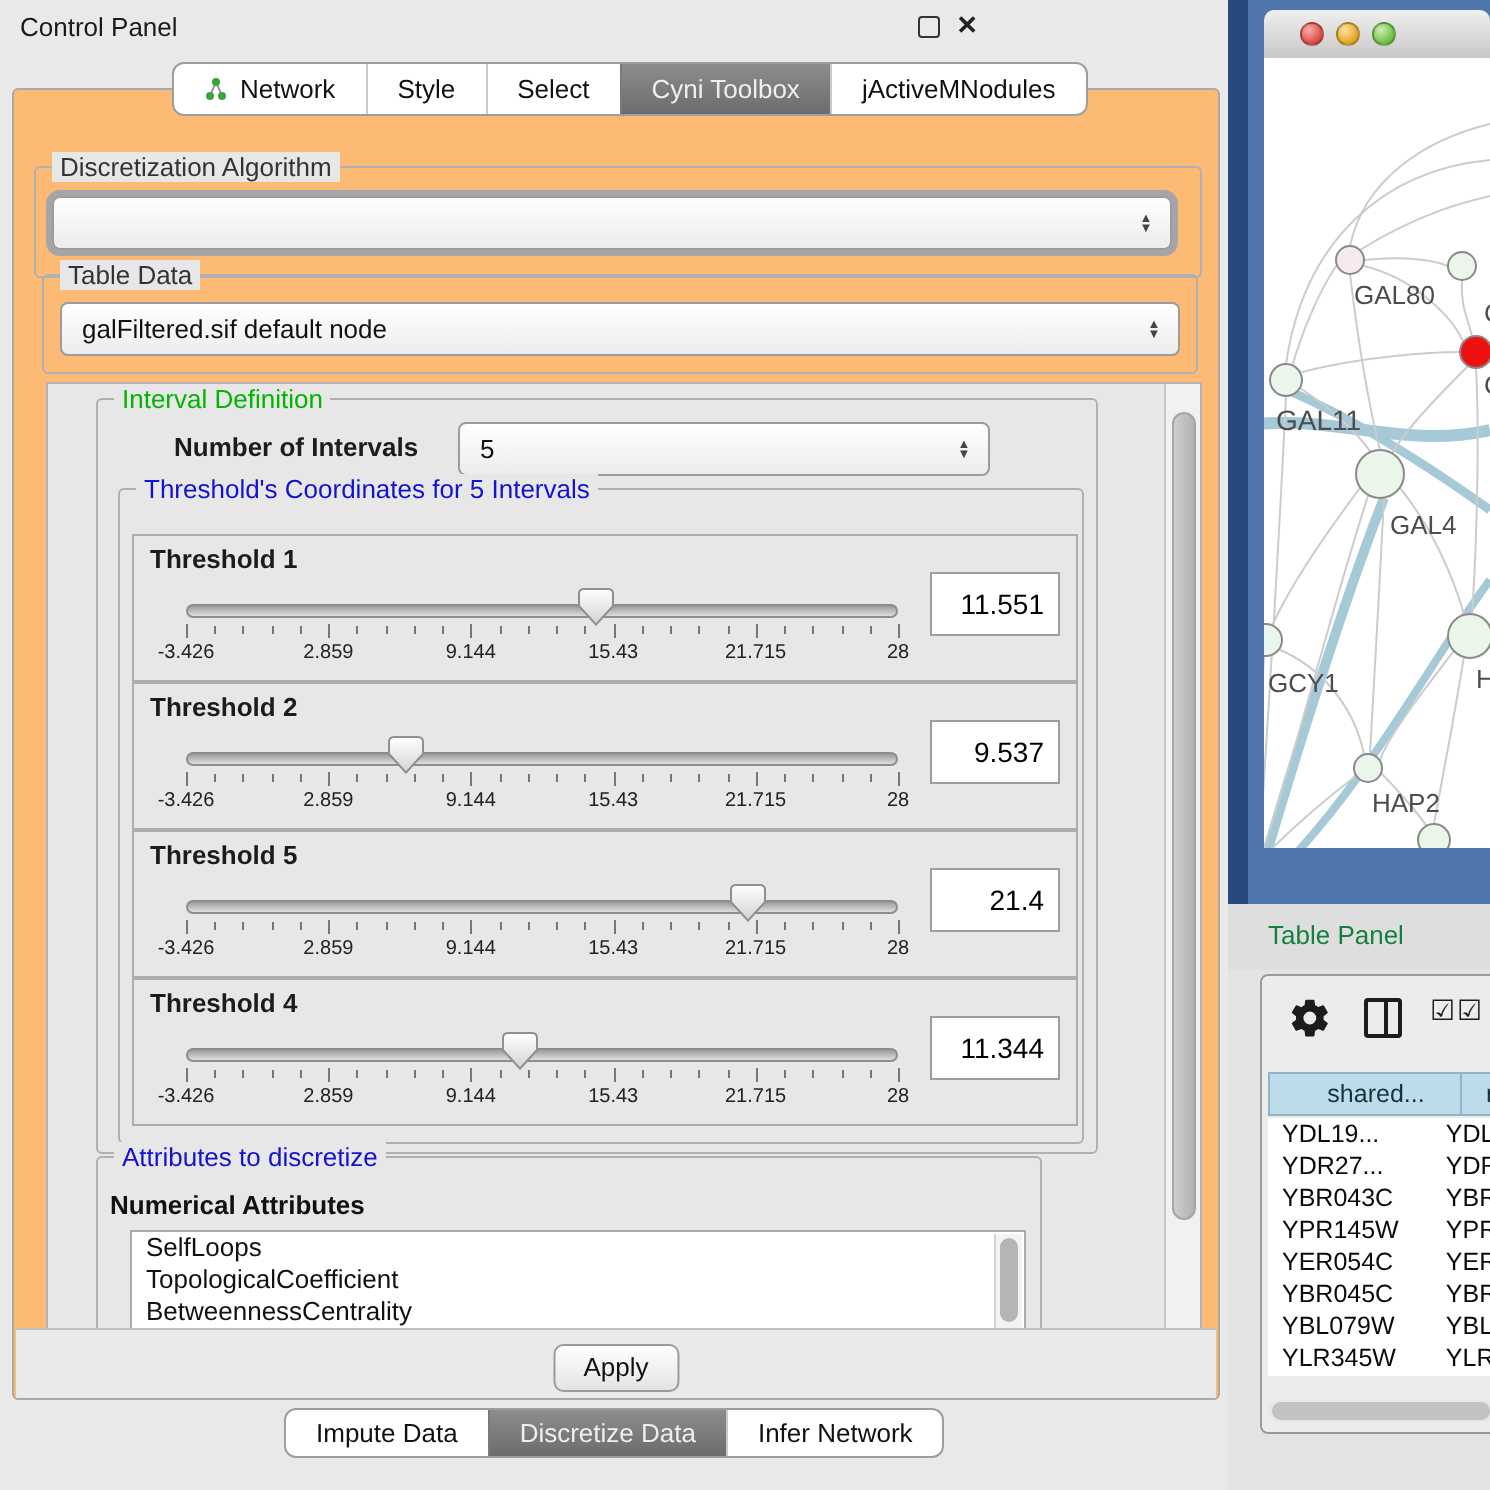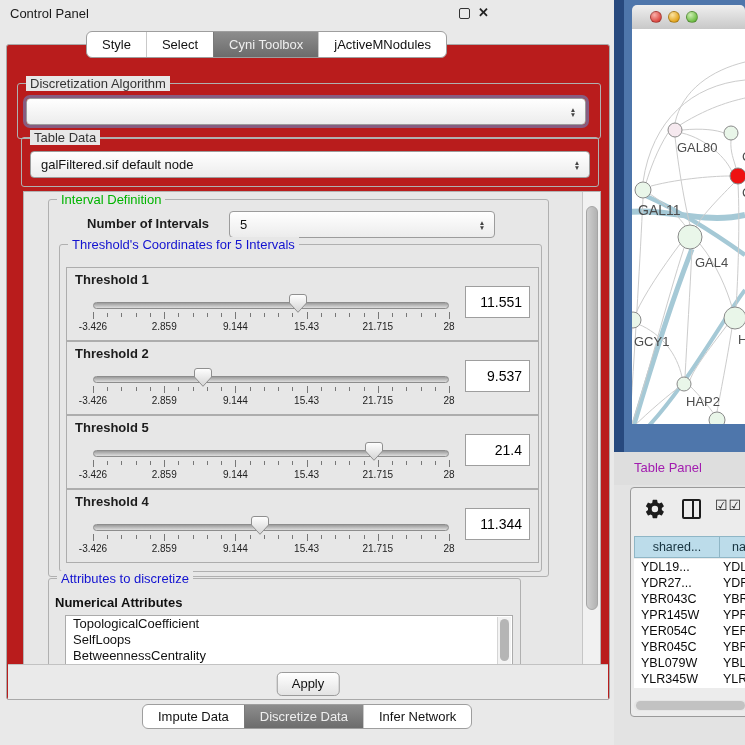--- a/index.html
+++ b/index.html
@@ -5,21 +5,21 @@
   html,body{margin:0;padding:0;}
   .screen{position:relative;width:745px;height:745px;overflow:hidden;background:#e3e3e3;
     font-family:"Liberation Sans",sans-serif;font-size:13px;color:#1c1c1c;}
   
   .cp{position:absolute;left:0;top:0;width:614px;height:745px;background:#e9e9e9;}
   .cp-titlebar{position:absolute;left:0;top:0;width:496px;height:27px;background:#e9e9e9;}
   .cp-title{position:absolute;left:10px;top:6px;font-size:13px;color:#1a1a1a;}
   .float-icon{position:absolute;right:26px;top:8px;width:9px;height:9px;border:1.6px solid #333;border-radius:2px;}
   .close-icon{position:absolute;right:7px;top:5px;font-weight:bold;font-size:13px;color:#222;}
   .cp-main{position:absolute;left:6px;top:44px;width:602px;height:654px;border:1px solid #a9a9a9;
-    border-radius:3px;background:#b91c1c;}
+    border-radius:3px;background:#fdba74;}
   
   .seg{position:absolute;display:flex;height:25px;background:#fff;border:1px solid #9e9e9e;
     border-radius:6px;overflow:hidden;z-index:5;}
   .seg .tab{display:flex;align-items:center;gap:6px;padding:0 15px;font-size:13px;color:#111;
     border-left:1px solid #c9c9c9;white-space:nowrap;cursor:default;}
   .seg .tab:first-child{border-left:none;}
   .seg .tab.sel{background:linear-gradient(#8d8d8d,#6c6c6c);color:#efefef;border-left-color:#7a7a7a;}
   #top-tabs{left:86px;top:31px;}
   #bottom-tabs{left:142px;top:704px;height:23px;justify-content:space-between;}
   
@@ -78,33 +78,33 @@
   .bluewin{position:absolute;left:624px;top:0;width:121px;height:452px;background:var(--frame-blue);}
   .mac-titlebar{position:absolute;left:8px;top:5px;width:113px;height:24px;border-radius:5px 5px 0 0;
     background:linear-gradient(#efefef,#c8c8c8);border-bottom:1px solid #979797;}
   .tl{position:absolute;top:6px;width:12px;height:12px;border-radius:50%;border:1px solid rgba(0,0,0,.25);box-sizing:border-box;}
   .tl.red{left:18px;background:radial-gradient(circle at 35% 30%,#f9b0aa,#dd4a43 70%);}
   .tl.yellow{left:36px;background:radial-gradient(circle at 35% 30%,#fbe3a2,#e3a51f 70%);}
   .tl.green{left:54px;background:radial-gradient(circle at 35% 30%,#cdeeb2,#6fbe46 70%);}
   .net-canvas{position:absolute;left:8px;top:29px;width:113px;height:395px;background:#fff;overflow:hidden;}
   .net-canvas svg{display:block;}
   .tp-bar{position:absolute;left:614px;top:452px;width:131px;height:33px;background:#dedede;}
-  .tp-title{position:absolute;left:20px;top:8px;font-size:13px;color:#a21caf;}
+  .tp-title{position:absolute;left:20px;top:8px;font-size:13px;color:#15803d;}
   .tp-box{position:absolute;left:630px;top:487px;width:130px;height:228px;background:#ececec;
     border:1px solid #9a9a9a;border-radius:4px;}
   .tp-toolbar{position:absolute;left:0;top:0;right:0;height:44px;}
   .gear{position:absolute;left:13px;top:10px;}
   .split-icon{position:absolute;left:51px;top:11px;width:15px;height:16px;border:2px solid #1c1c1c;border-radius:2px;}
   .split-icon::after{content:"";position:absolute;left:50%;top:0;bottom:0;width:2px;background:#1c1c1c;}
   .cb-icons{position:absolute;left:84px;top:9px;font-size:14px;color:#1c1c1c;letter-spacing:1px;}
   .cb-icons::before{content:"☑☑";}
   .tp-header{position:absolute;left:3px;top:48px;height:22px;display:flex;}
   .tp-header .hc{background:var(--hdr-blue);border:1px solid #8fb6c6;height:20px;line-height:20px;
     text-align:center;font-size:12.5px;color:#16323e;overflow:hidden;white-space:nowrap;}
-  .tp-header .hc.c1{width:84px;}
+  .tp-header .hc.c1{width:84px;padding-left:11px;}
   .tp-header .hc.c2{width:55px;border-left:none;text-align:left;padding-left:12px;}
   .tp-rows{position:absolute;left:3px;top:71px;right:0;height:129px;background:#fff;overflow:hidden;}
   .tp-row{display:flex;height:16px;line-height:16px;font-size:12.5px;color:#0a0a0a;}
   .tp-row .c1{width:86px;padding-left:7px;white-space:nowrap;overflow:hidden;}
   .tp-row .c2{width:40px;white-space:nowrap;overflow:hidden;}
   .hsb{position:absolute;left:3px;right:14px;bottom:5px;height:11px;background:#e6e6e6;border-radius:6px;}
   .hsb .thumb{position:absolute;left:2px;right:2px;top:1px;bottom:1px;background:#c2c2c2;border-radius:5px;}
   .net-tab-icon{display:inline-block;width:12px;height:13px;}
 </style>
 </head>
@@ -122,20 +122,29 @@
 <div class="screen">
 
   <section class="cp">
     <header class="cp-titlebar">
       <span class="cp-title">Control Panel</span>
       <span class="float-icon"></span>
       <span class="close-icon">✕</span>
     </header>
 
     <div class="seg" id="top-tabs">
+        <div class="tab">
+  <svg class="net-tab-icon" viewBox="0 0 12 13">
+    <path d="M6 3 L3 10 M6 3 L9 10" stroke="#9a9a9a" stroke-width="1" fill="none"></path>
+    <circle cx="6" cy="3" r="2" fill="#3aa43a"></circle>
+    <circle cx="3" cy="10" r="2" fill="#3aa43a"></circle>
+    <circle cx="9" cy="10" r="2" fill="#3aa43a"></circle>
+  </svg>
+<span>Network</span>
+        </div>
         <div class="tab">
           <span>Style</span>
         </div>
         <div class="tab">
           <span>Select</span>
         </div>
         <div class="tab sel">
           <span>Cyni Toolbox</span>
         </div>
         <div class="tab">
@@ -363,22 +372,22 @@
     <div class="t-value">11.344</div>
   </div>
 </div>
           </div>
         </div>
 
         <div class="group" style="left:24px;top:386px;width:471px;height:90px;">
           <span class="glabel blue">Attributes to discretize</span>
           <div class="attr-sub">Numerical Attributes</div>
           <div class="attr-list" id="attr-list">
-            <div class="row">TopologicalCoefficient</div>
-              <div class="row">SelfLoops</div>
+            <div class="row">SelfLoops</div>
+              <div class="row">TopologicalCoefficient</div>
               <div class="row">BetweennessCentrality</div>
               <div class="attr-sb">
                 <div class="thumb"></div>
               </div>
           </div>
         </div>
 
         <div class="vsb">
           <div class="thumb"></div>
         </div>

